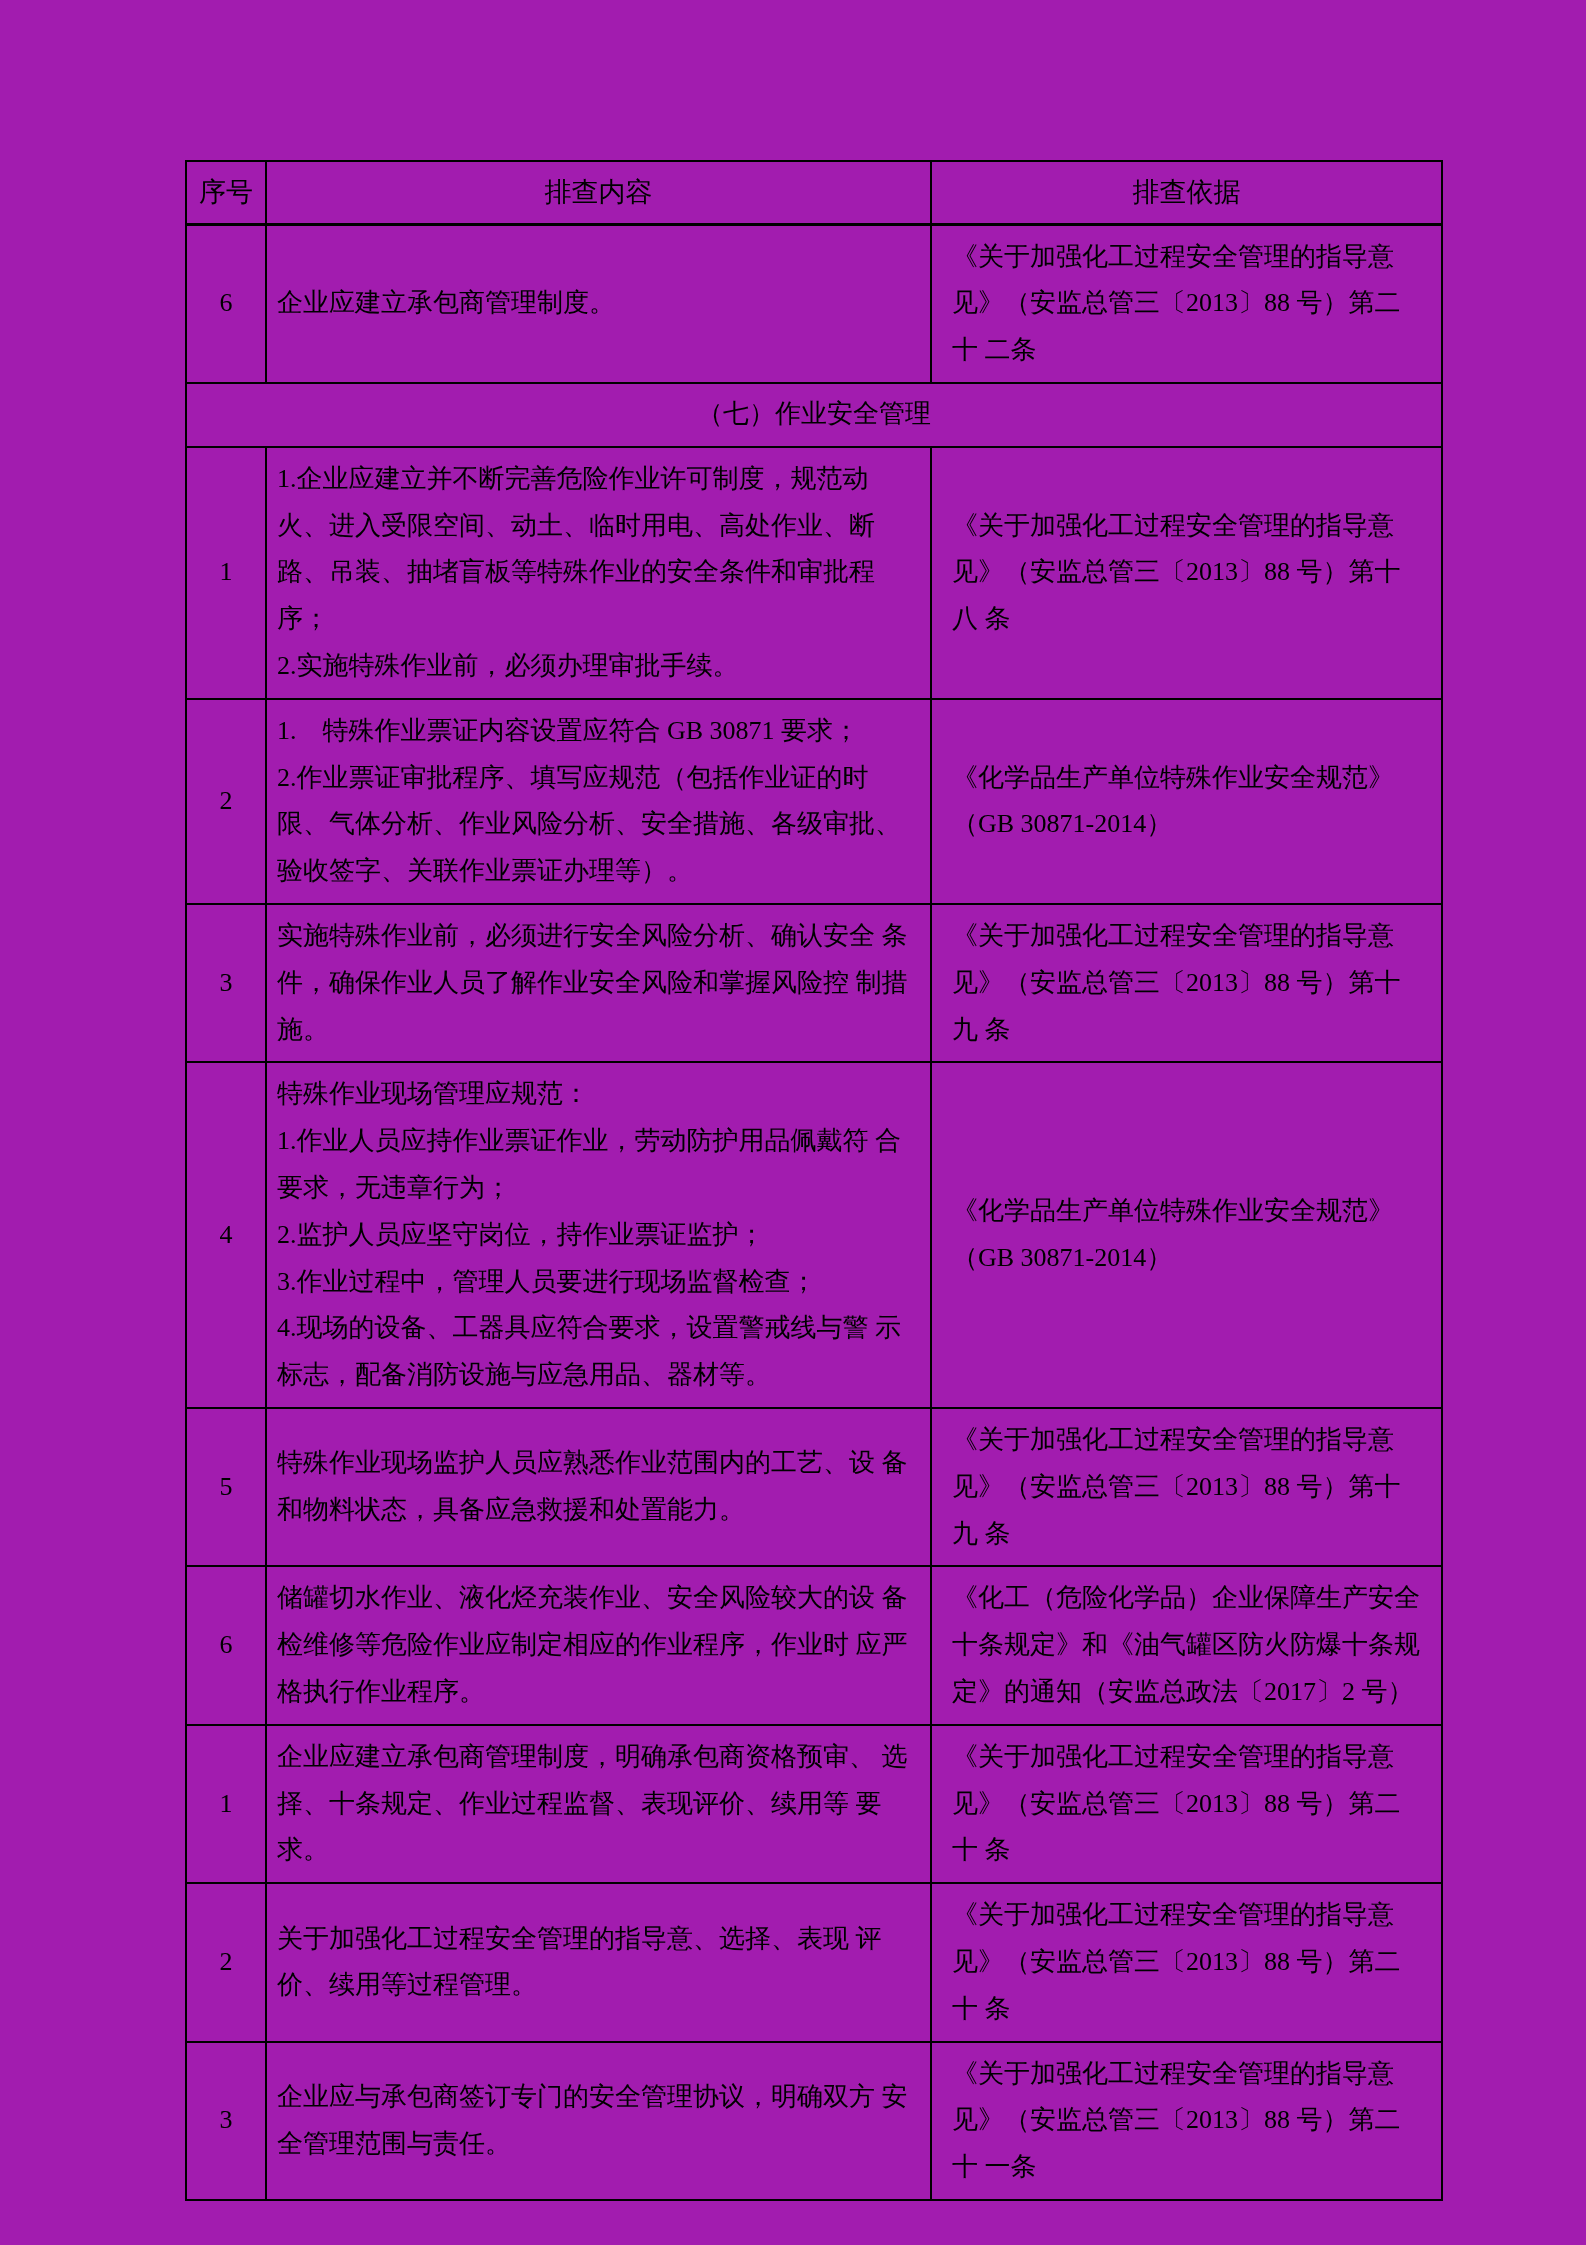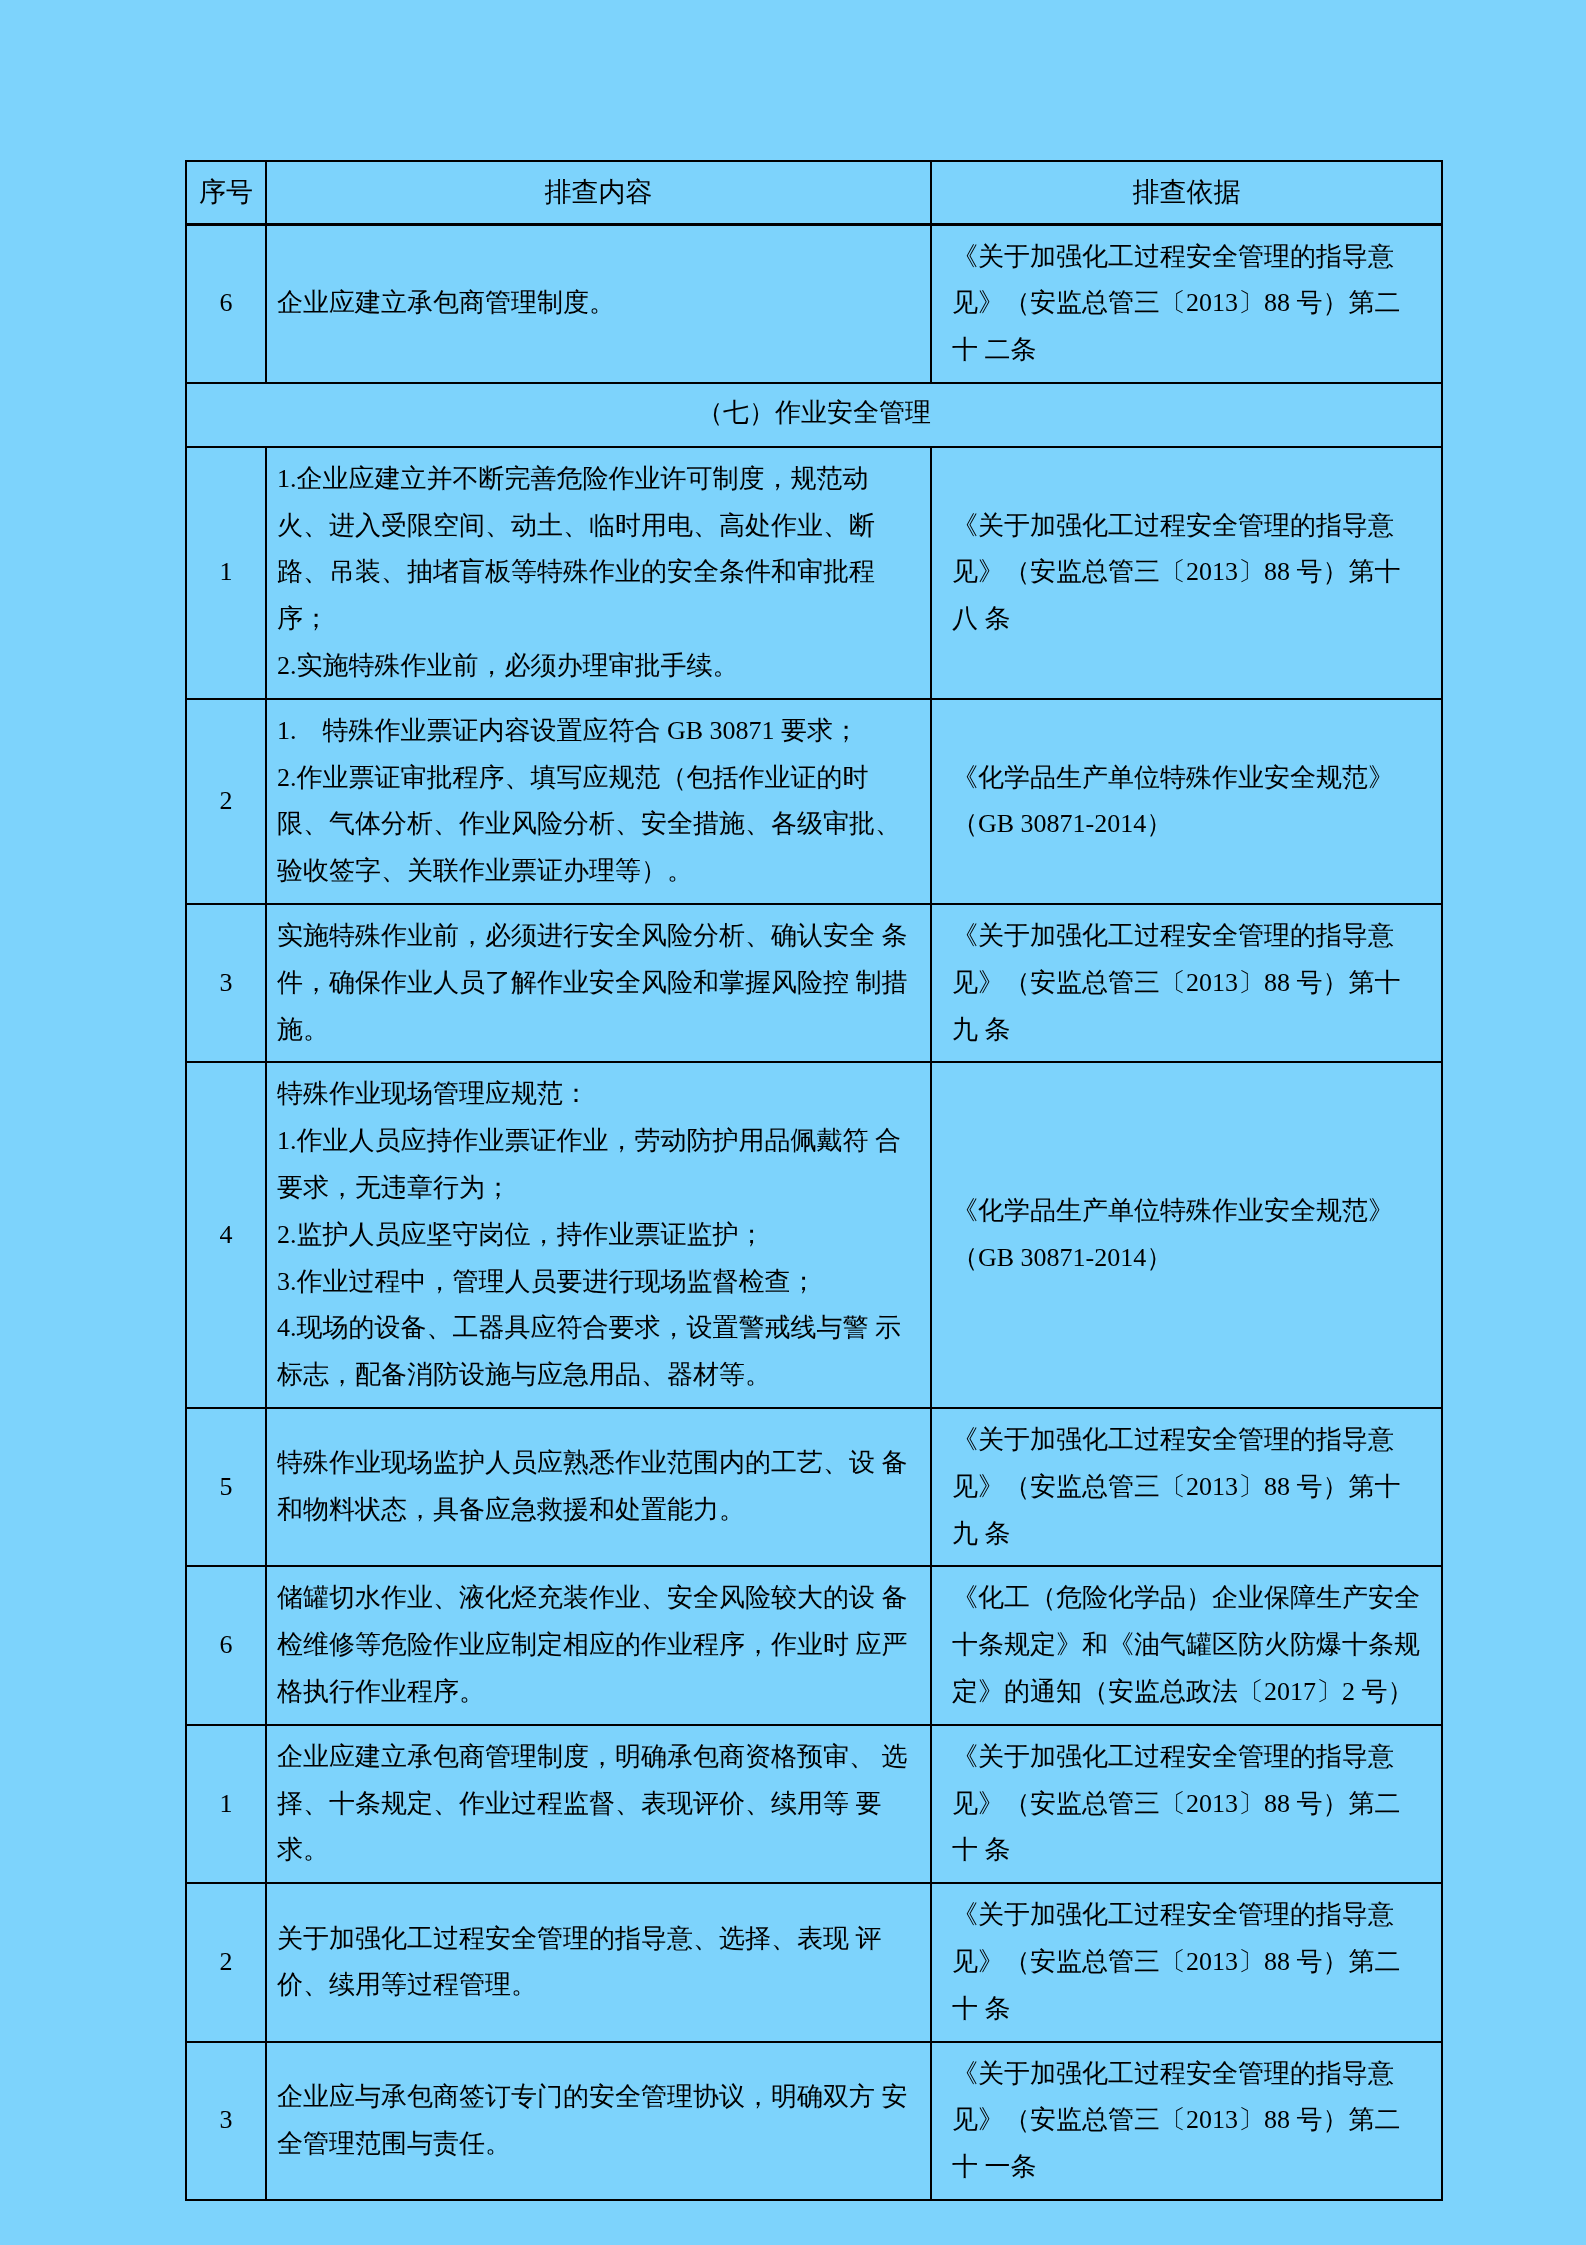--- a/index.html
+++ b/index.html
@@ -4,21 +4,21 @@
 <style>
   html, body {
     margin: 0;
     padding: 0;
     background: #ffffff;
   }
   .page {
     position: relative;
     width: 1586px;
     height: 2245px;
-    background: #7dd3fc;
+    background: #a21caf;
     color: #000000;
     font-family: "Liberation Serif", "DejaVu Serif", serif;
   }
   table.audit {
     position: absolute;
     left: 185px;
     top: 160px;
     width: 1256px;
     border-collapse: collapse;
     table-layout: fixed;
@@ -48,21 +48,20 @@
   }
   td.basis {
     text-align: left;
     padding: 8px 20px;
     white-space: pre-line;
   }
   td.section {
     text-align: center;
     border-bottom: 3px solid #000000;
     border-top: 2px solid #000000;
-    font-family: Liberation Mono, monospace;
   }
 </style>
 </head>
 <body>
 
 <div class="page">
   <table class="audit">
     <colgroup>
       <col style="width:80px">
       <col style="width:665px">

